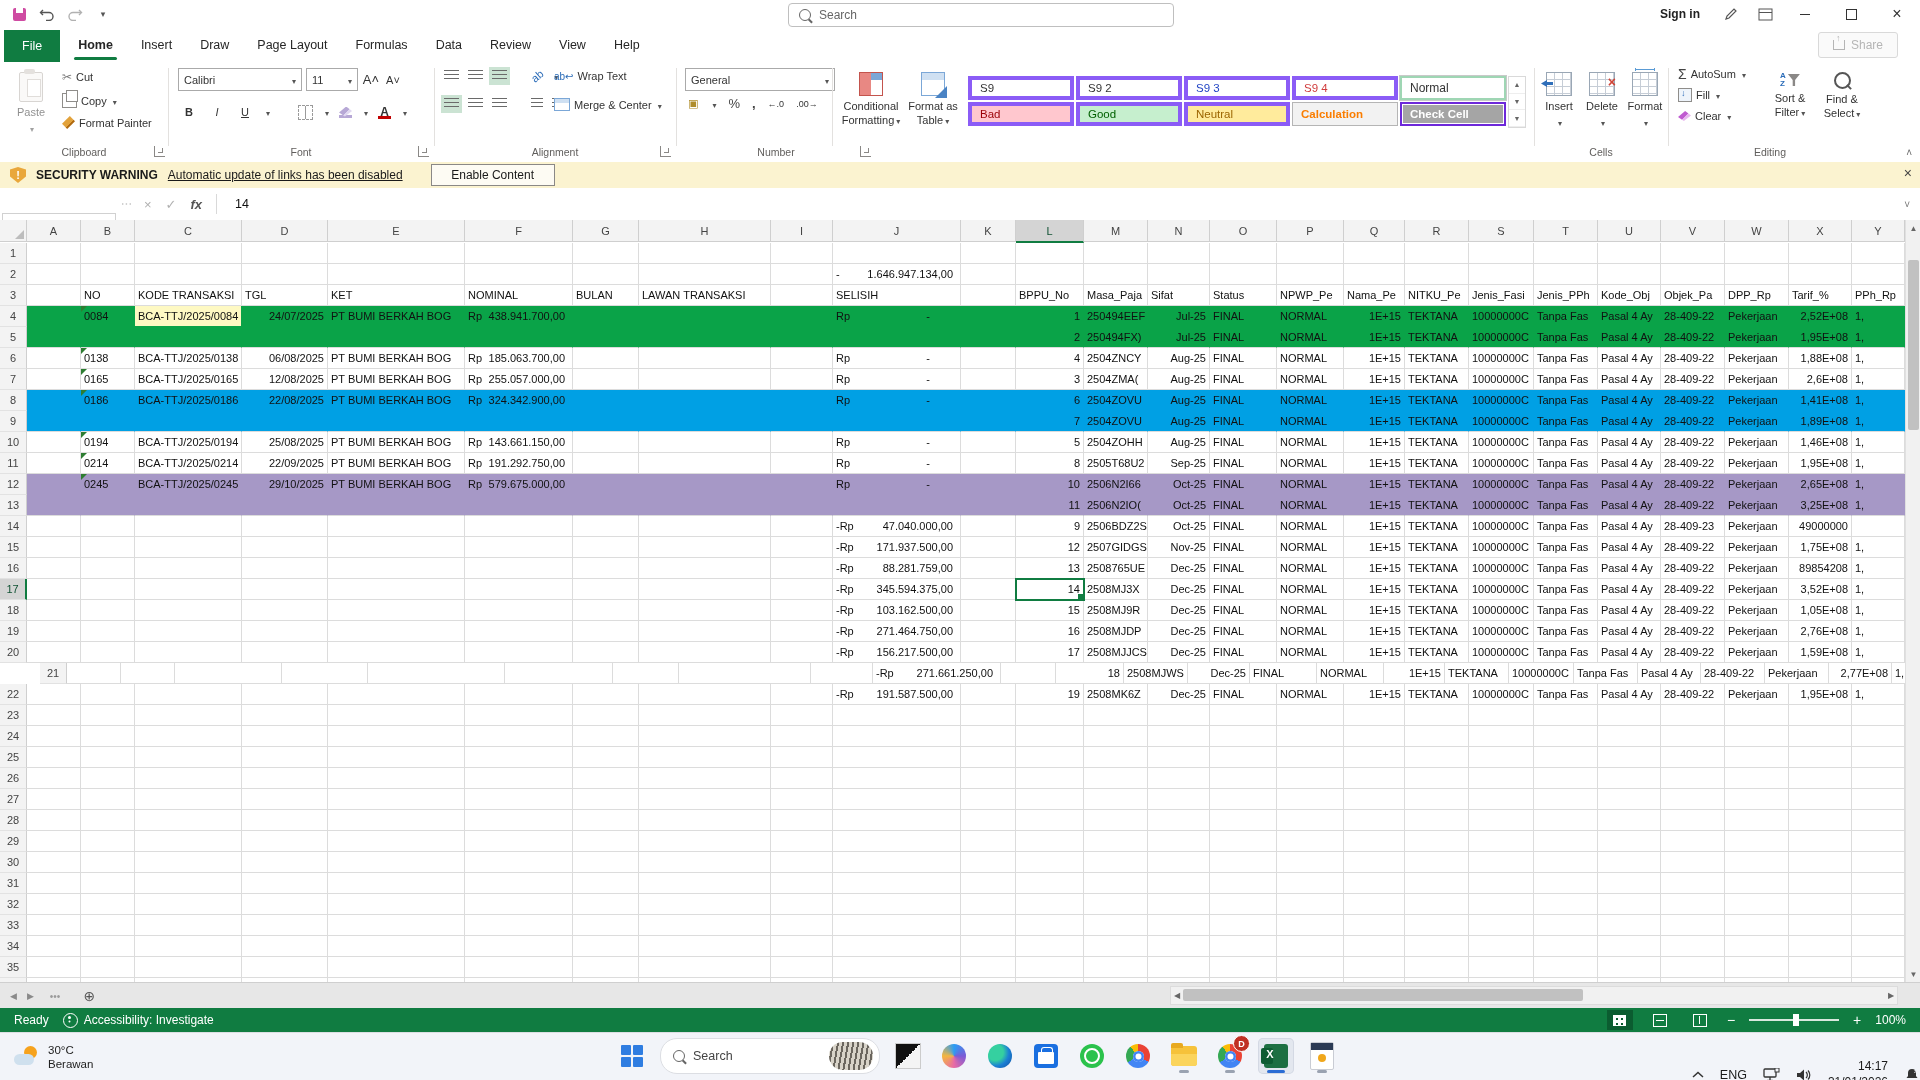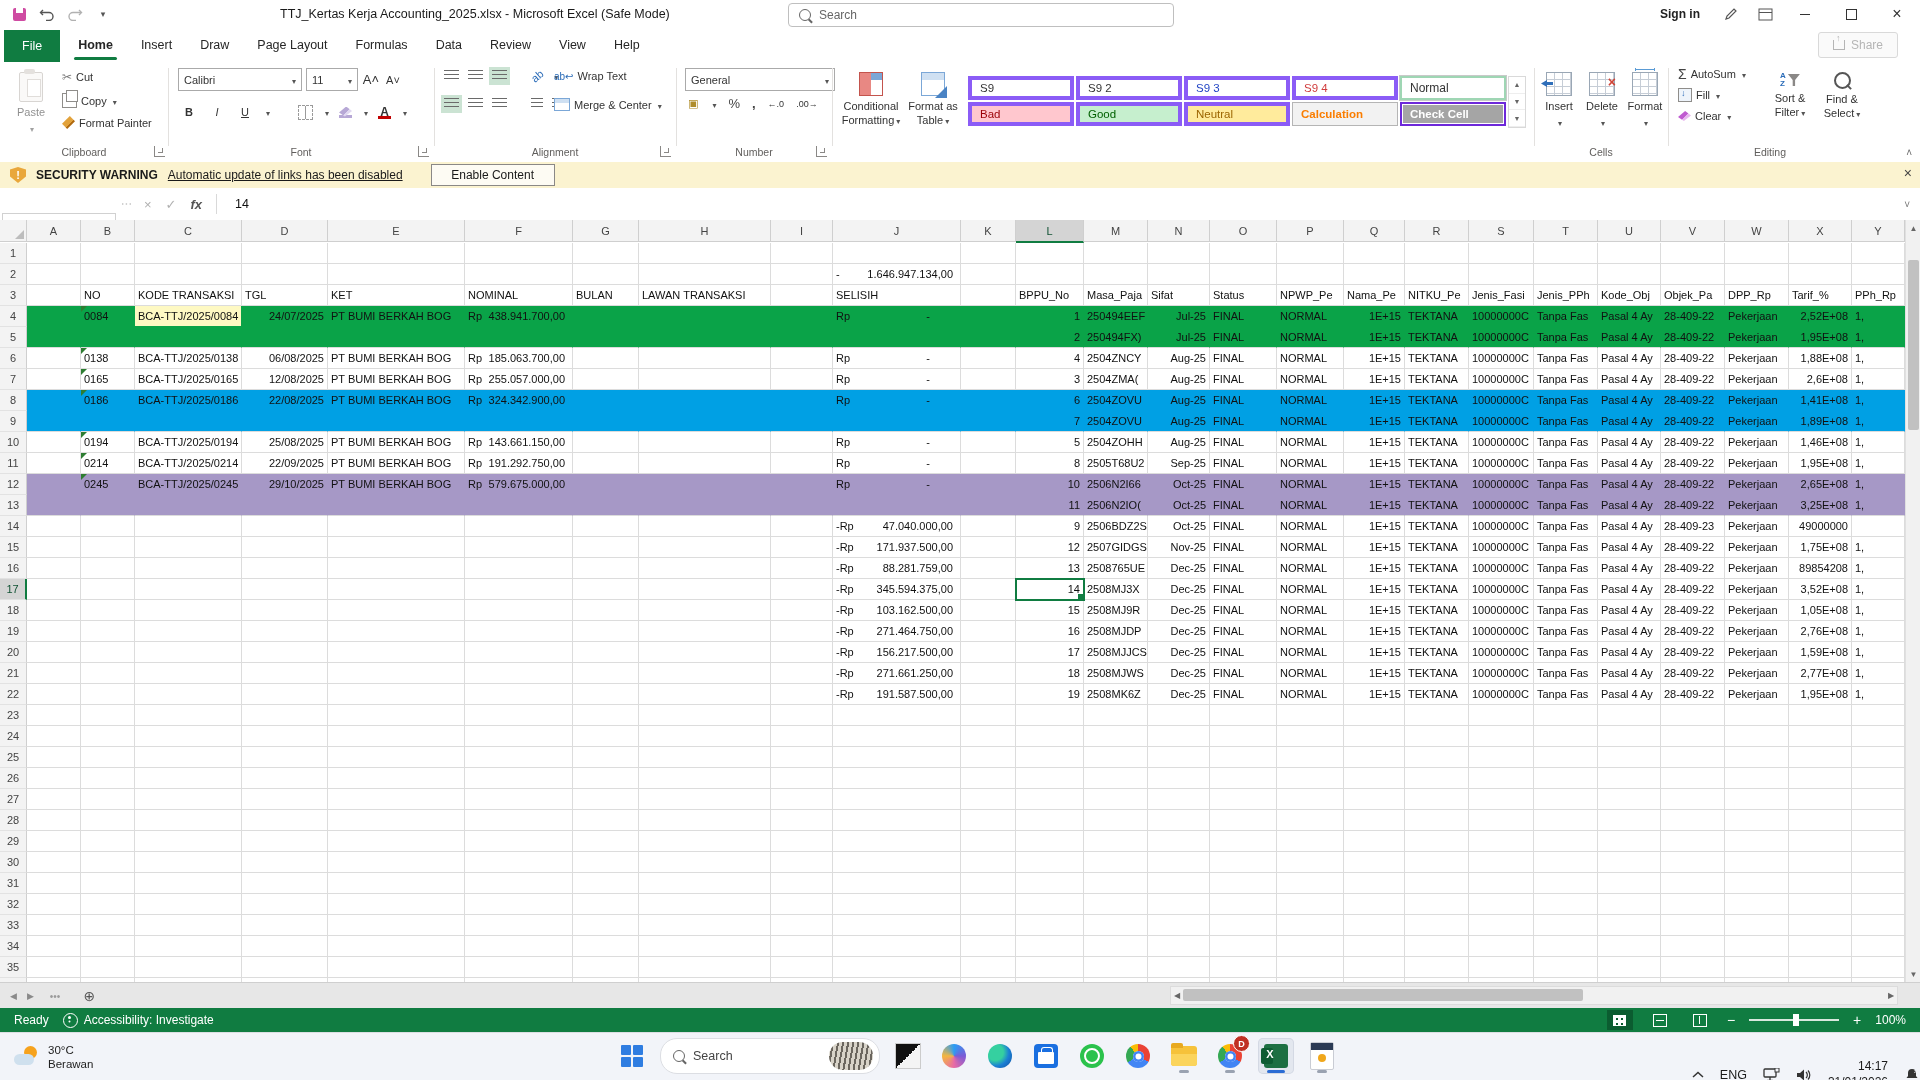--- a/index.html
+++ b/index.html
@@ -236,21 +236,20 @@
         </svg>
     </span>
     <span class="ic" style="opacity:.45">
       <svg width="16" height="14" viewBox="0 0 16 14">
           <path d="M12 3 L14.5 5.5 L12 8" fill="none" stroke="#555" stroke-width="1.4"></path>
           <path d="M14 5.5 H6 a4 4 0 0 0 0 8 H9" fill="none" stroke="#555" stroke-width="1.4"></path>
         </svg>
     </span>
     <span class="ic chevD"></span>
   </div>
-  <div id="win-title" class="abs">TTJ_Kertas Kerja Accounting_2025.xlsx  -  Microsoft Excel (Safe Mode)</div>
   <div id="tb-search" class="abs">
     <span class="mag"></span>
     <span>Search</span>
   </div>
   <div id="tb-right" class="abs">
     <span id="signin">Sign in</span>
     <span class="tb-ic">
       <svg width="14" height="14" viewBox="0 0 14 14">
           <path d="M2 12 L3 9 L10 2 L12 4 L5 11 Z" fill="none" stroke="#555" stroke-width="1.2"></path>
         </svg>
@@ -371,21 +370,21 @@
     <div class="abs smallrow" style="left:118px;top:36px;">
       <span style="width:14px;height:11px;border:1px solid #7ba7d7;background:linear-gradient(#cfe0f2 0 4px,#fff 4px);display:inline-block;"></span>
       <span class="merge-lbl">Merge &amp; Center</span>
         <span class="chev"></span>
     </div>
     <div class="glabel">Alignment</div>
     <div class="launcher"></div>
   </div>
   <div class="gsep" style="left:676px;"></div>
 
-  <div class="rgroup" style="left:678px;width:152px;">
+  <div class="rgroup" style="left:678px;width:152px;padding-left:44px;">
     <div class="abs" style="left:7px;top:6px;">
       <span class="numbox">
           <span>General</span>
           <span class="chev"></span>
         </span>
     </div>
     <div class="abs smallrow" style="left:10px;top:34px;gap:12px;">
       <span style="font-size:11px;color:#b08d2a;">▣</span>
         <span class="chev"></span>
       <span class="pct">%</span>
@@ -1161,21 +1160,21 @@
       <div class="cell ar">1E+15</div>
       <div class="cell">TEKTANA</div>
       <div class="cell">10000000C</div>
       <div class="cell">Tanpa Fas</div>
       <div class="cell">Pasal 4 Ay</div>
       <div class="cell">28-409-22</div>
       <div class="cell">Pekerjaan</div>
       <div class="cell ar">1,59E+08</div>
       <div class="cell">1,</div>
     </div>
-    <div class="grow" style="grid-template-columns: 27px 54px 54px 107px 86px 137px 108px 66px 132px 62px 128px 55px 68px 64px 62px 67px 67px 61px 64px 65px 64px 63px 64px 64px 63px 53px;">
+    <div class="grow" style="grid-template-columns: 27px 54px 54px 107px 86px 137px 108px 66px 132px 62px 128px 55px 68px 64px 62px 67px 67px 61px 64px 65px 64px 63px 64px 64px 63px 53px; padding-left: 40px;">
       <div class="gut">21</div>
       <div class="cell"></div>
       <div class="cell"></div>
       <div class="cell"></div>
       <div class="cell"></div>
       <div class="cell"></div>
       <div class="cell"></div>
       <div class="cell"></div>
       <div class="cell"></div>
       <div class="cell"></div>

